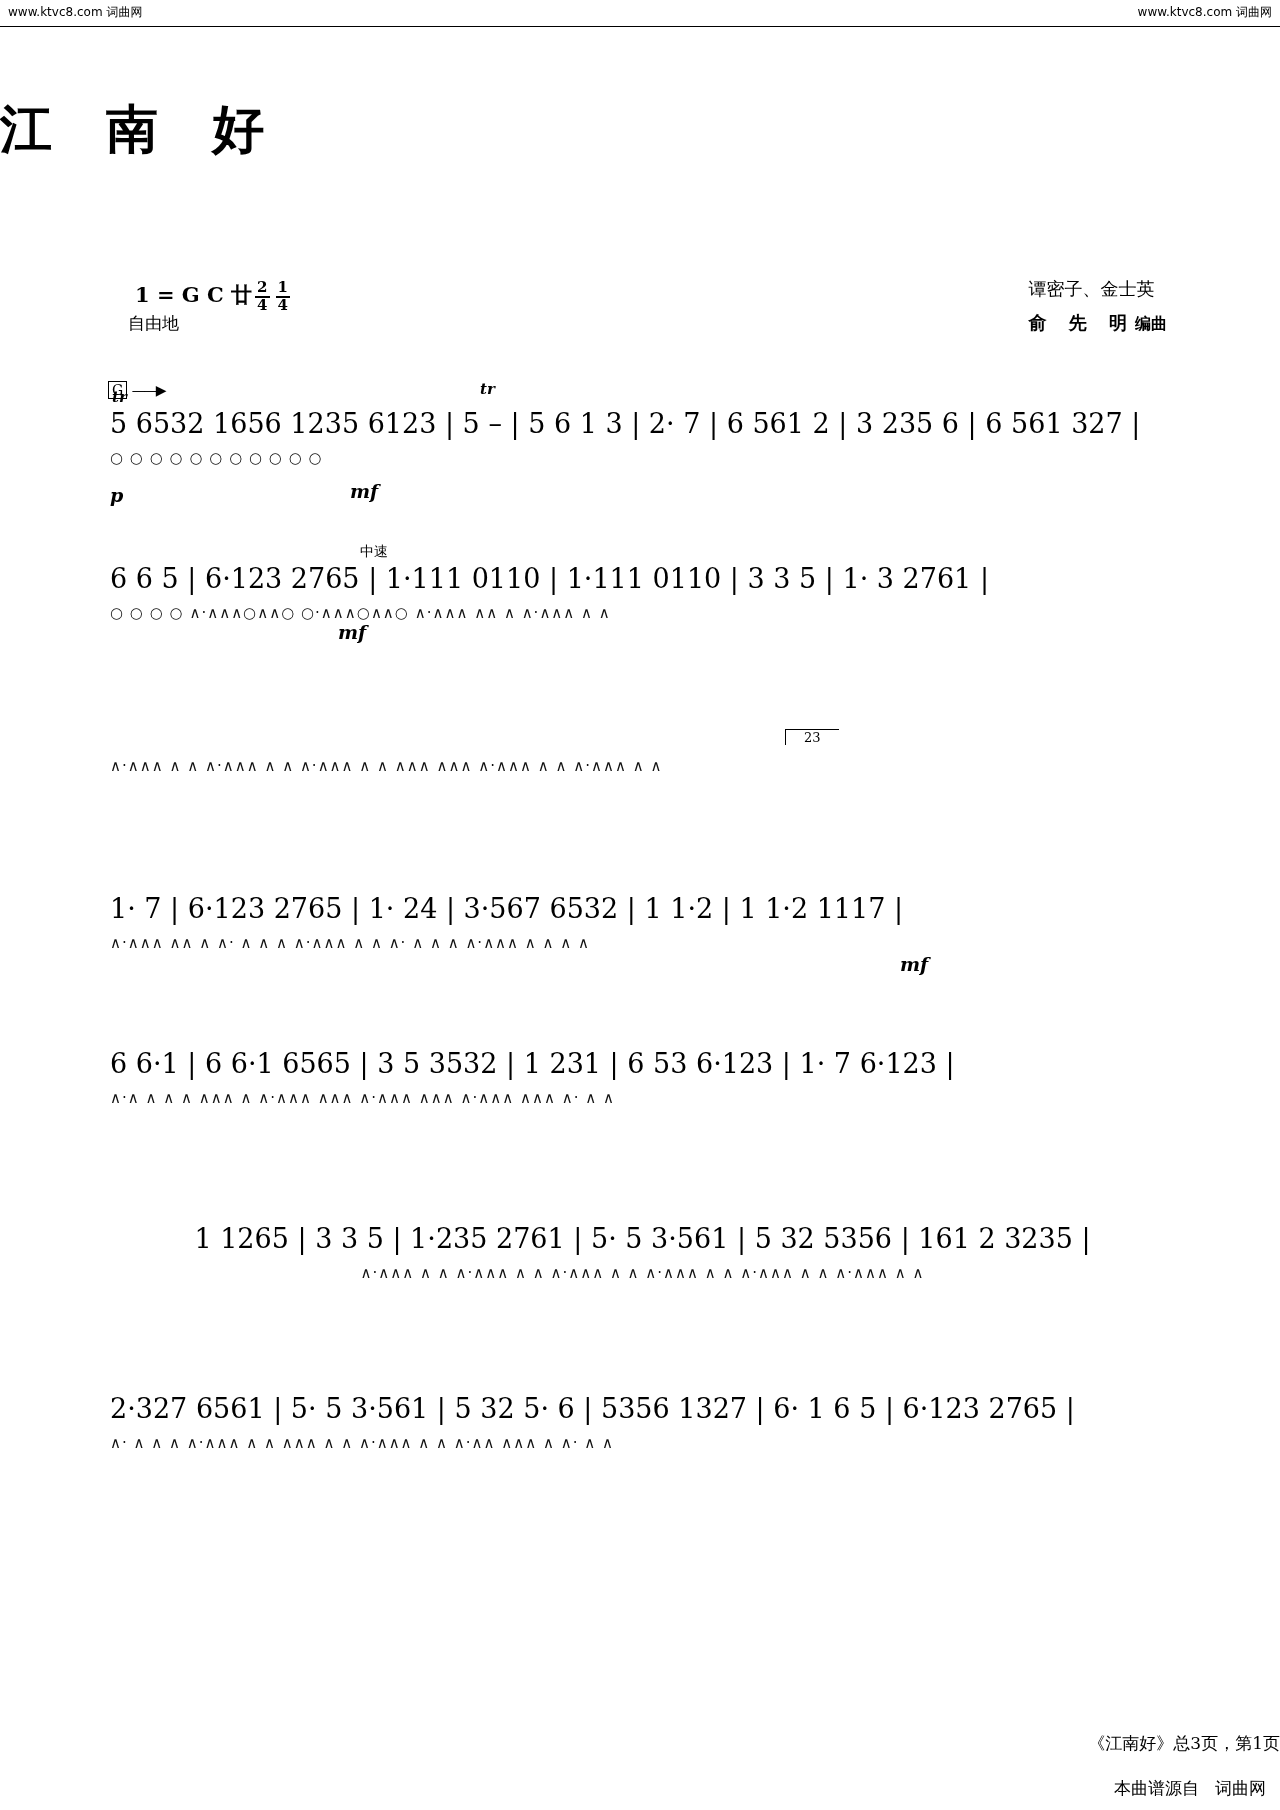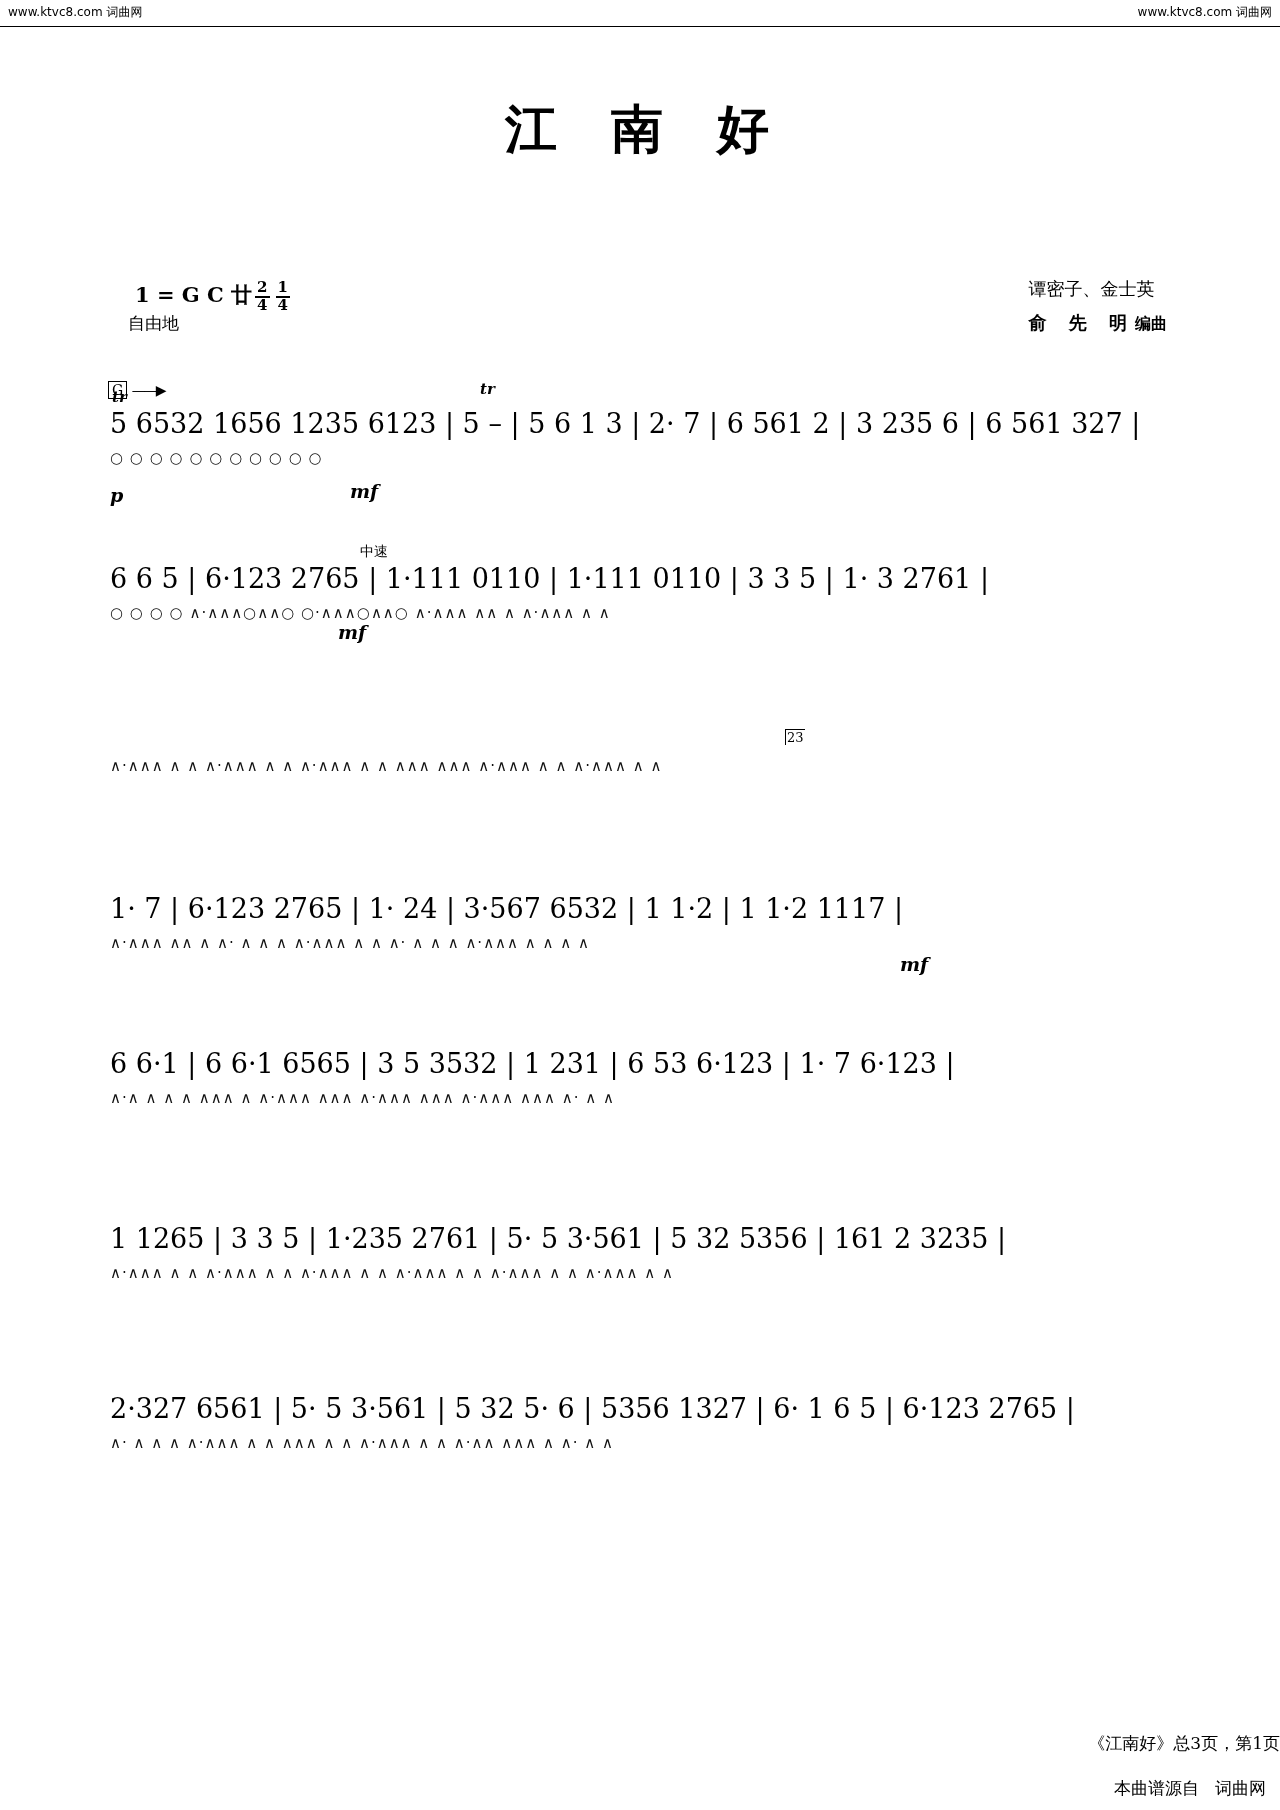--- a/index.html
+++ b/index.html
@@ -36,26 +36,25 @@
     right: 8px; top: 4px;
     font-family: "DejaVu Sans", sans-serif;
     font-size: 12px;
   }
 
   
   .title {
     position: absolute;
     top: 95px;
     left: 0; right: 0;
-    text-align: center;
+    text-align: left;
     font-size: 52px;
     font-weight: bold;
     letter-spacing: 18px;
     font-family: "DejaVu Serif", serif;
-    margin-left: 12px;
   }
 
   
   .keysig {
     position: absolute;
     left: 135px;
     top: 280px;
     font-size: 21px;
     font-weight: bold;
     font-family: "DejaVu Serif", serif;
@@ -179,36 +178,36 @@
 </div>
 
 <div class="system" style="top:565px;">
   <div class="small-label" style="position:absolute; left:250px; top:-22px;">中速</div>
   <div class="notes">6  6 5 | 6·123 2765 | 1·111 0110 | 1·111 0110 | 3     3 5 | 1· 3 2761 |</div>
   <div class="sub" style="margin-top:12px;">○  ○    ○    ○     ∧·∧∧∧○∧∧○  ○·∧∧∧○∧∧○  ∧·∧∧∧ ∧∧ ∧  ∧·∧∧∧ ∧  ∧</div>
   <div class="marks" style="position:absolute; left:228px; top:56px;">mf</div>
 </div>
 
 <div class="system" style="top:745px;">
-  <div class="small-label" style="position:absolute; left:675px; top:-16px; font-size:13px; border-left:1px solid #000; border-top:1px solid #000; padding:0 1px;">23</div>
+  <div class="small-label" style="position:absolute; left:675px; top:-16px; font-size:13px; border-left:1px solid #000; border-top:1px solid #000; padding:0 18px;">23</div>
   <div class="sub" style="margin-top:12px;">∧·∧∧∧ ∧ ∧  ∧·∧∧∧ ∧ ∧  ∧·∧∧∧ ∧ ∧  ∧∧∧  ∧∧∧  ∧·∧∧∧ ∧ ∧  ∧·∧∧∧ ∧ ∧</div>
 </div>
 
 <div class="system" style="top:895px;">
   <div class="notes">1·     7 | 6·123 2765 | 1·    24 | 3·567 6532 | 1    1·2 | 1 1·2 1117 |</div>
   <div class="sub" style="margin-top:12px;">∧·∧∧∧ ∧∧ ∧  ∧· ∧  ∧ ∧   ∧·∧∧∧ ∧  ∧  ∧· ∧  ∧ ∧  ∧·∧∧∧ ∧  ∧   ∧   ∧</div>
   <div class="marks" style="position:absolute; left:790px; top:58px;">mf</div>
 </div>
 
 <div class="system" style="top:1050px;">
   <div class="notes">6   6·1 | 6 6·1 6565 | 3 5   3532 | 1 231 | 6 53 6·123 | 1· 7 6·123 |</div>
   <div class="sub" style="margin-top:12px;">∧·∧ ∧  ∧  ∧   ∧∧∧  ∧   ∧·∧∧∧ ∧∧∧  ∧·∧∧∧ ∧∧∧  ∧·∧∧∧ ∧∧∧  ∧·   ∧  ∧</div>
 </div>
 
-<div class="system" style="top:1225px;">
+<div class="system" style="top:1225px;text-align:center;">
   <div class="notes">1    1265 | 3    3 5 | 1·235 2761 | 5· 5 3·561 | 5 32 5356 | 161 2 3235 |</div>
   <div class="sub" style="margin-top:12px;">∧·∧∧∧ ∧ ∧  ∧·∧∧∧ ∧ ∧  ∧·∧∧∧ ∧ ∧  ∧·∧∧∧ ∧ ∧  ∧·∧∧∧ ∧ ∧  ∧·∧∧∧ ∧ ∧</div>
 </div>
 
 <div class="system" style="top:1395px;">
   <div class="notes">2·327 6561 | 5· 5 3·561 | 5 32 5· 6 | 5356 1327 | 6· 1 6 5 | 6·123 2765 |</div>
   <div class="sub" style="margin-top:12px;">∧·  ∧  ∧ ∧  ∧·∧∧∧ ∧  ∧  ∧∧∧   ∧  ∧  ∧·∧∧∧ ∧ ∧  ∧·∧∧ ∧∧∧ ∧  ∧·  ∧  ∧</div>
 </div>
 
 <div class="footer-center">《江南好》总3页，第1页</div>

